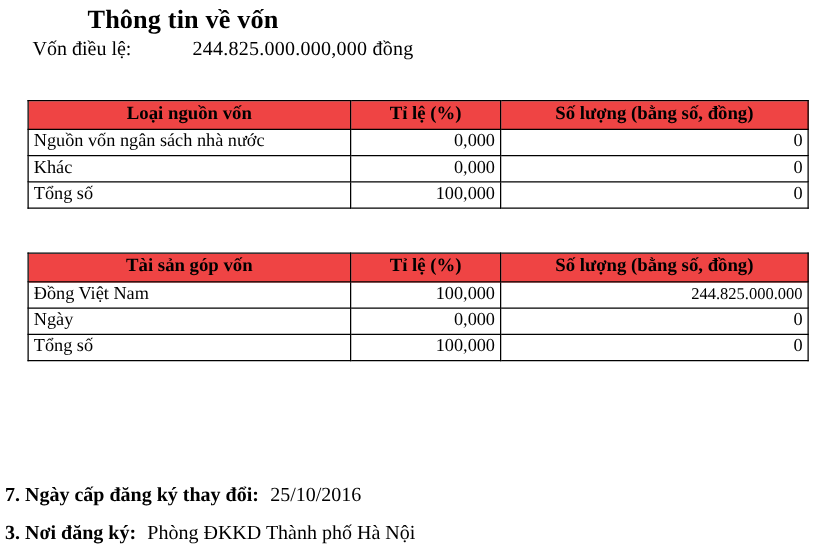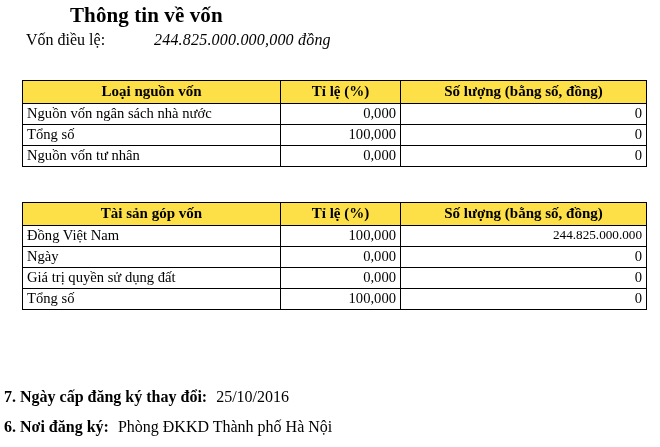--- a/index.html
+++ b/index.html
@@ -40,21 +40,20 @@
     left: 26px;
     top: 31px;
     font-size: 16px;
     white-space: nowrap;
   }
   .capital-label {
     display: inline-block;
     width: 128px;
   }
   .capital-value {
-    font-style: italic;
     font-size: 16px;
     letter-spacing: 0.2px;
   }
 
   
   .cap-table {
     position: absolute;
     left: 22px;
     width: 624px;
     border-collapse: collapse;
@@ -68,21 +67,21 @@
   .cap-table td,
   .cap-table th {
     border: 1px solid #000000;
     padding: 4px 4px;
     vertical-align: top;
     line-height: 1.18;
     box-sizing: border-box;
   }
 
   .cap-table thead th {
-    background: #fde047;
+    background: #ef4444;
     font-weight: bold;
     text-align: center;
     height: 23px;
     vertical-align: middle;
     font-size: 15px;
     padding: 1px 4px 2px;
   }
 
   .col-name   { width: 258px; }
   .col-rate   { width: 120px; }
@@ -142,27 +141,27 @@
         <th>Số lượng (bằng số, đồng)</th>
       </tr>
     </thead>
     <tbody>
       <tr>
         <td class="cell-name">Nguồn vốn ngân sách nhà nước</td>
         <td class="cell-rate">0,000</td>
         <td class="cell-amount">0</td>
       </tr>
       <tr>
+        <td class="cell-name">Khác</td>
+        <td class="cell-rate">0,000</td>
+        <td class="cell-amount">0</td>
+      </tr>
+      <tr>
         <td class="cell-name">Tổng số</td>
         <td class="cell-rate">100,000</td>
-        <td class="cell-amount">0</td>
-      </tr>
-      <tr>
-        <td class="cell-name">Nguồn vốn tư nhân</td>
-        <td class="cell-rate">0,000</td>
         <td class="cell-amount">0</td>
       </tr>
     </tbody>
   </table>
 
   <table class="cap-table" id="table-assets">
     <colgroup>
       <col class="col-name">
         <col class="col-rate">
         <col class="col-amount">
@@ -179,33 +178,28 @@
         <td class="cell-name">Đồng Việt Nam</td>
         <td class="cell-rate">100,000</td>
         <td class="cell-amount small">244.825.000.000</td>
       </tr>
       <tr>
         <td class="cell-name">Ngày</td>
         <td class="cell-rate">0,000</td>
         <td class="cell-amount">0</td>
       </tr>
       <tr>
-        <td class="cell-name">Giá trị quyền sử dụng đất</td>
-        <td class="cell-rate">0,000</td>
-        <td class="cell-amount">0</td>
-      </tr>
-      <tr>
         <td class="cell-name">Tổng số</td>
         <td class="cell-rate">100,000</td>
         <td class="cell-amount">0</td>
       </tr>
     </tbody>
   </table>
 
   <div class="footer-item" id="footer-item-7">
     <span class="footer-label">7. Ngày cấp đăng ký thay đổi:</span><span class="footer-value">25/10/2016</span>
   </div>
 
   <div class="footer-item" id="footer-item-8">
-    <span class="footer-label">6. Nơi đăng ký:</span><span class="footer-value">Phòng ĐKKD Thành phố Hà Nội</span>
+    <span class="footer-label">3. Nơi đăng ký:</span><span class="footer-value">Phòng ĐKKD Thành phố Hà Nội</span>
   </div>
 
 </div>
 
 </body></html>

